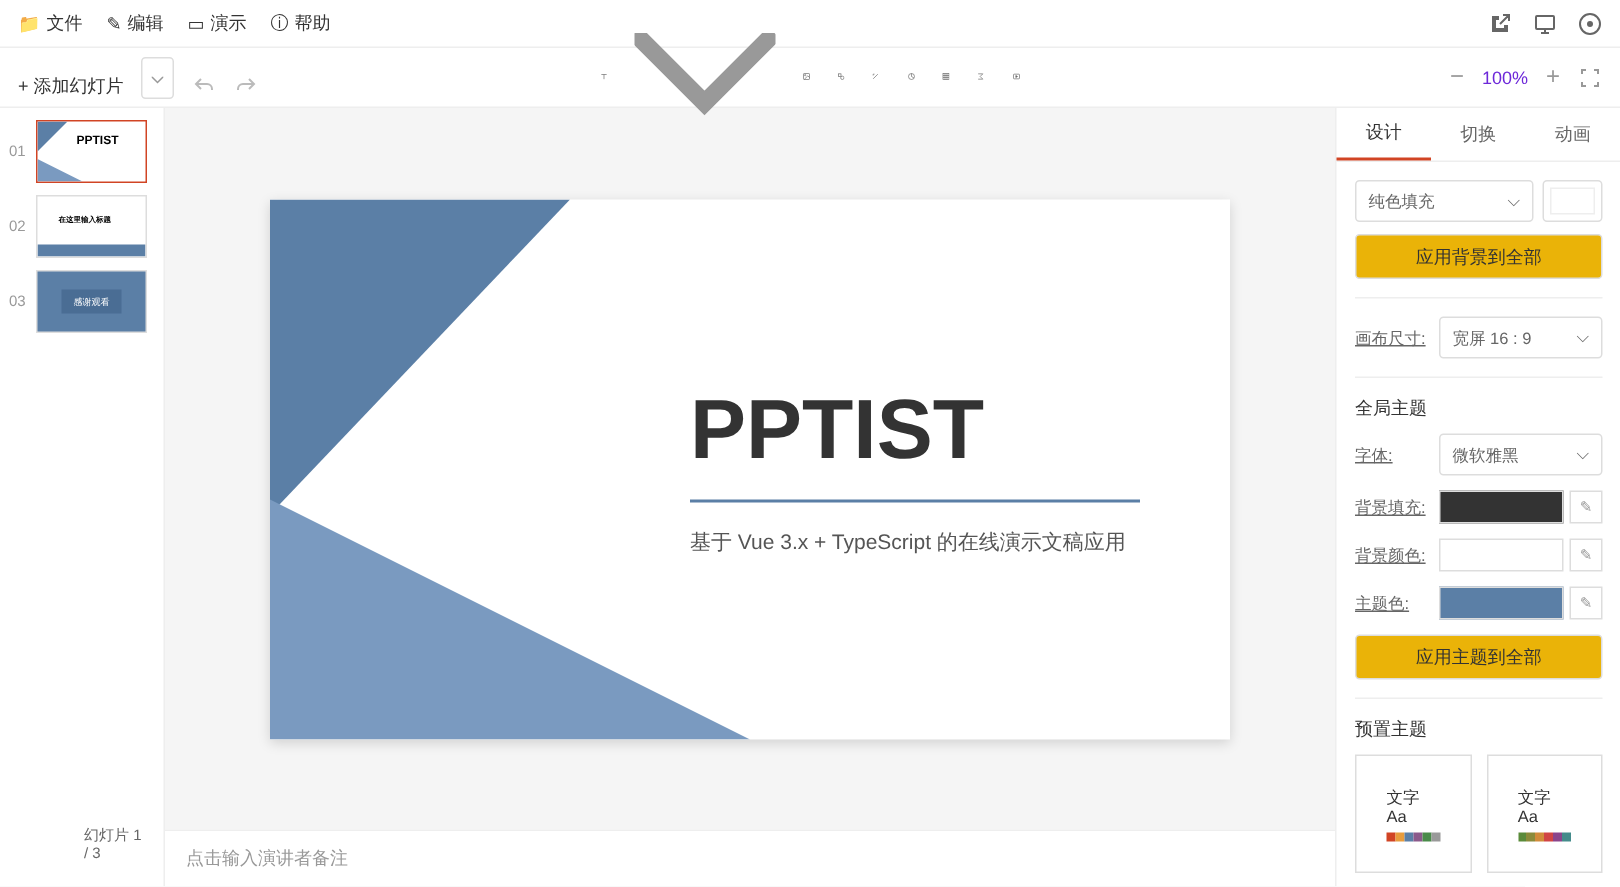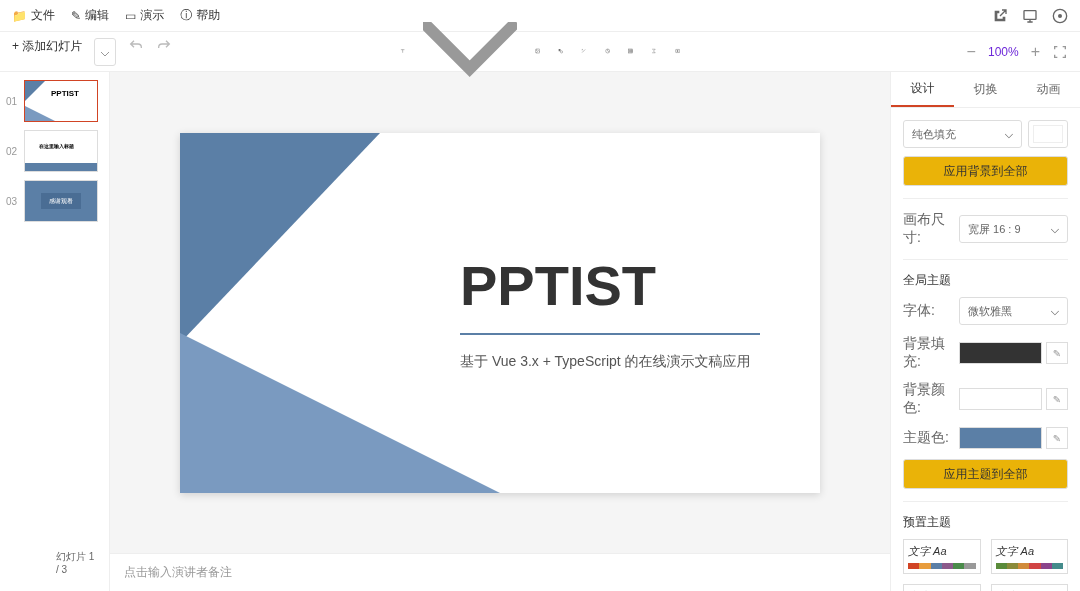--- a/index.html
+++ b/index.html
@@ -7,21 +7,21 @@
     
     
     .menubar { height: 32px; display: flex; align-items: center; padding: 0 12px; border-bottom: 1px solid #eee; }
     .menubar-left { display: flex; gap: 16px; }
     .menu-item { font-size: 12px; color: #333; cursor: pointer; display: flex; align-items: center; gap: 4px; }
     .menubar-right { margin-left: auto; display: flex; gap: 14px; align-items: center; }
     .icon-btn { width: 16px; height: 16px; cursor: pointer; display: flex; align-items: center; justify-content: center; }
     
     
     .toolbar { height: 40px; display: flex; align-items: center; padding: 0 12px; border-bottom: 1px solid #eee; }
-    .toolbar-left { display: flex; align-items: flex-start; gap: 12px; }
+    .toolbar-left { display: flex; align-items: flex-end; gap: 12px; }
     .add-slide { font-size: 12px; color: #333; cursor: pointer; display: flex; align-items: center; gap: 4px; }
     .dropdown-arrow { border: 1px solid #ddd; padding: 4px 6px; border-radius: 3px; cursor: pointer; }
     .tool-icon { width: 16px; height: 16px; color: #999; cursor: pointer; }
     .toolbar-center { position: absolute; left: 50%; transform: translateX(-50%); display: flex; gap: 18px; align-items: center; }
     .toolbar-right { margin-left: auto; display: flex; gap: 12px; align-items: center; }
     .zoom-level { font-size: 12px; color: #6d28d9; text-align: right; }
     
     
     .main { flex: 1; display: flex; overflow: hidden; }
     
@@ -51,27 +51,27 @@
     .panel-tab.active { color: #333; border-bottom: 2px solid #d14424; }
     .panel-body { flex: 1; padding: 12px; overflow-y: auto; }
     .section-label { font-size: 12px; color: #333; margin-bottom: 8px; }
     .row { display: flex; gap: 6px; margin-bottom: 8px; align-items: center; }
     .select-box { flex: 1; height: 28px; border: 1px solid #ddd; border-radius: 3px; display: flex; align-items: center; justify-content: space-between; padding: 0 8px; font-size: 11px; color: #666; cursor: pointer; }
     .color-box { width: 40px; height: 28px; border: 1px solid #ddd; border-radius: 3px; cursor: pointer; position: relative; }
     .color-box-inner { position: absolute; inset: 4px; }
     .full-btn { width: 100%; height: 30px; border: 1px solid #ddd; border-radius: 3px; background: #eab308; font-size: 12px; color: #333; cursor: pointer; }
     .divider { height: 1px; background: #eee; margin: 12px 0; }
     .prop-row { display: flex; align-items: center; margin-bottom: 10px; }
-    .prop-label { font-size: 14px; color: #666; width: 56px; }
+    .prop-label { font-size: 11px; color: #666; width: 56px; text-decoration: underline; }
     .prop-value { flex: 1; }
     .color-swatch-long { flex: 1; height: 22px; border: 1px solid #ddd; cursor: pointer; position: relative; }
     .dropper { width: 22px; height: 22px; border: 1px solid #ddd; margin-left: 4px; display: flex; align-items: center; justify-content: center; cursor: pointer; font-size: 10px; color: #999; }
     
     .preset-grid { display: grid; grid-template-columns: 1fr 1fr; gap: 10px; }
-    .preset-item { border: 1px solid #ddd; padding: 4px; cursor: pointer; font-style: italic; }
+    .preset-item { border: 1px solid #ddd; padding: 20px; cursor: pointer; }
     .preset-text { font-size: 11px; color: #333; margin-bottom: 4px; }
     .color-strip { display: flex; height: 6px; }
     .color-strip span { flex: 1; }
     
     
     .thumb-tri1 { position: absolute; top:0; left:0; border-left: 20px solid #5b7fa6; border-bottom: 20px solid transparent; }
     .thumb-tri2 { position: absolute; bottom:0; left:0; border-bottom: 15px solid #7a9ac0; border-right: 30px solid transparent; }
     .thumb-text { position: absolute; top: 8px; left: 26px; font-size: 8px; font-weight: bold; }
     .thumb2-bar { position: absolute; bottom: 0; left: 0; right:0; height: 8px; background: #5b7fa6; }
     .thumb2-txt { position: absolute; top: 12px; left: 14px; font-size: 5px; font-weight: bold; }

